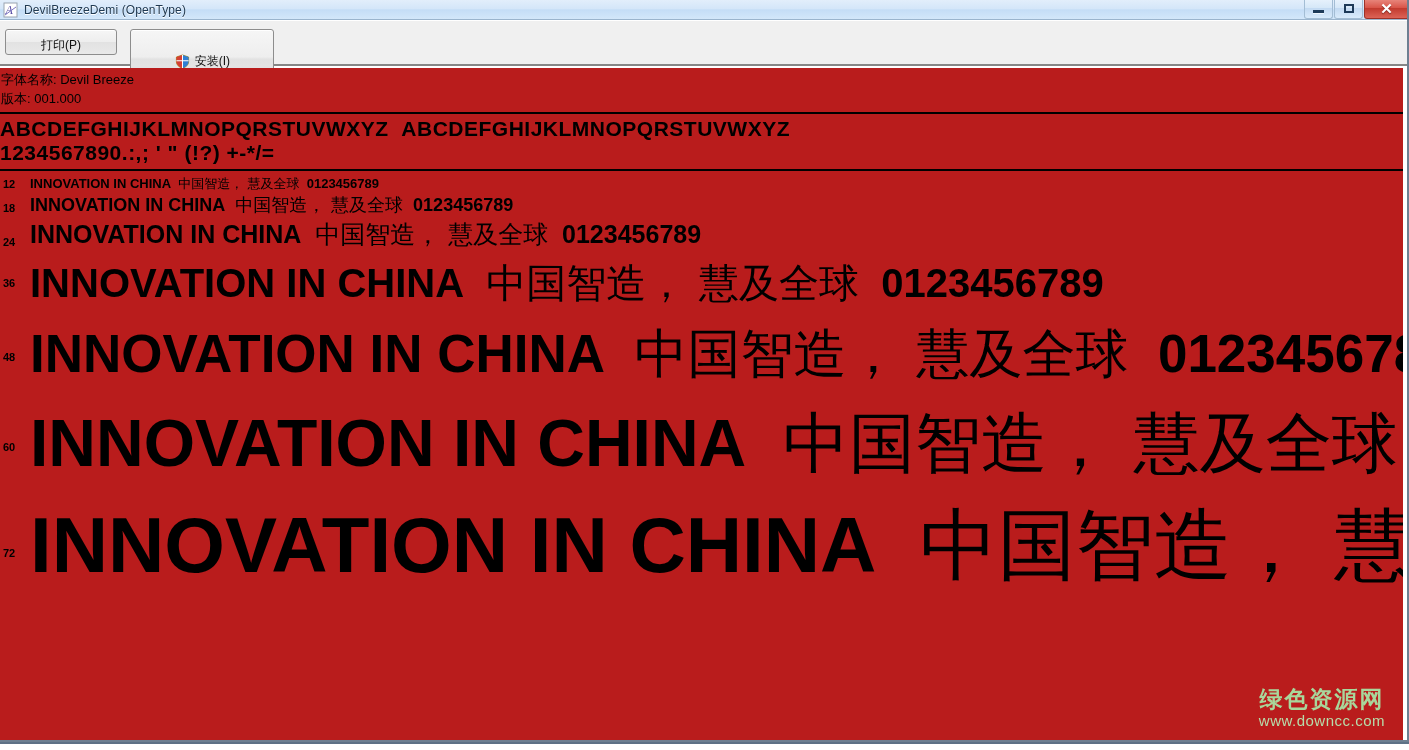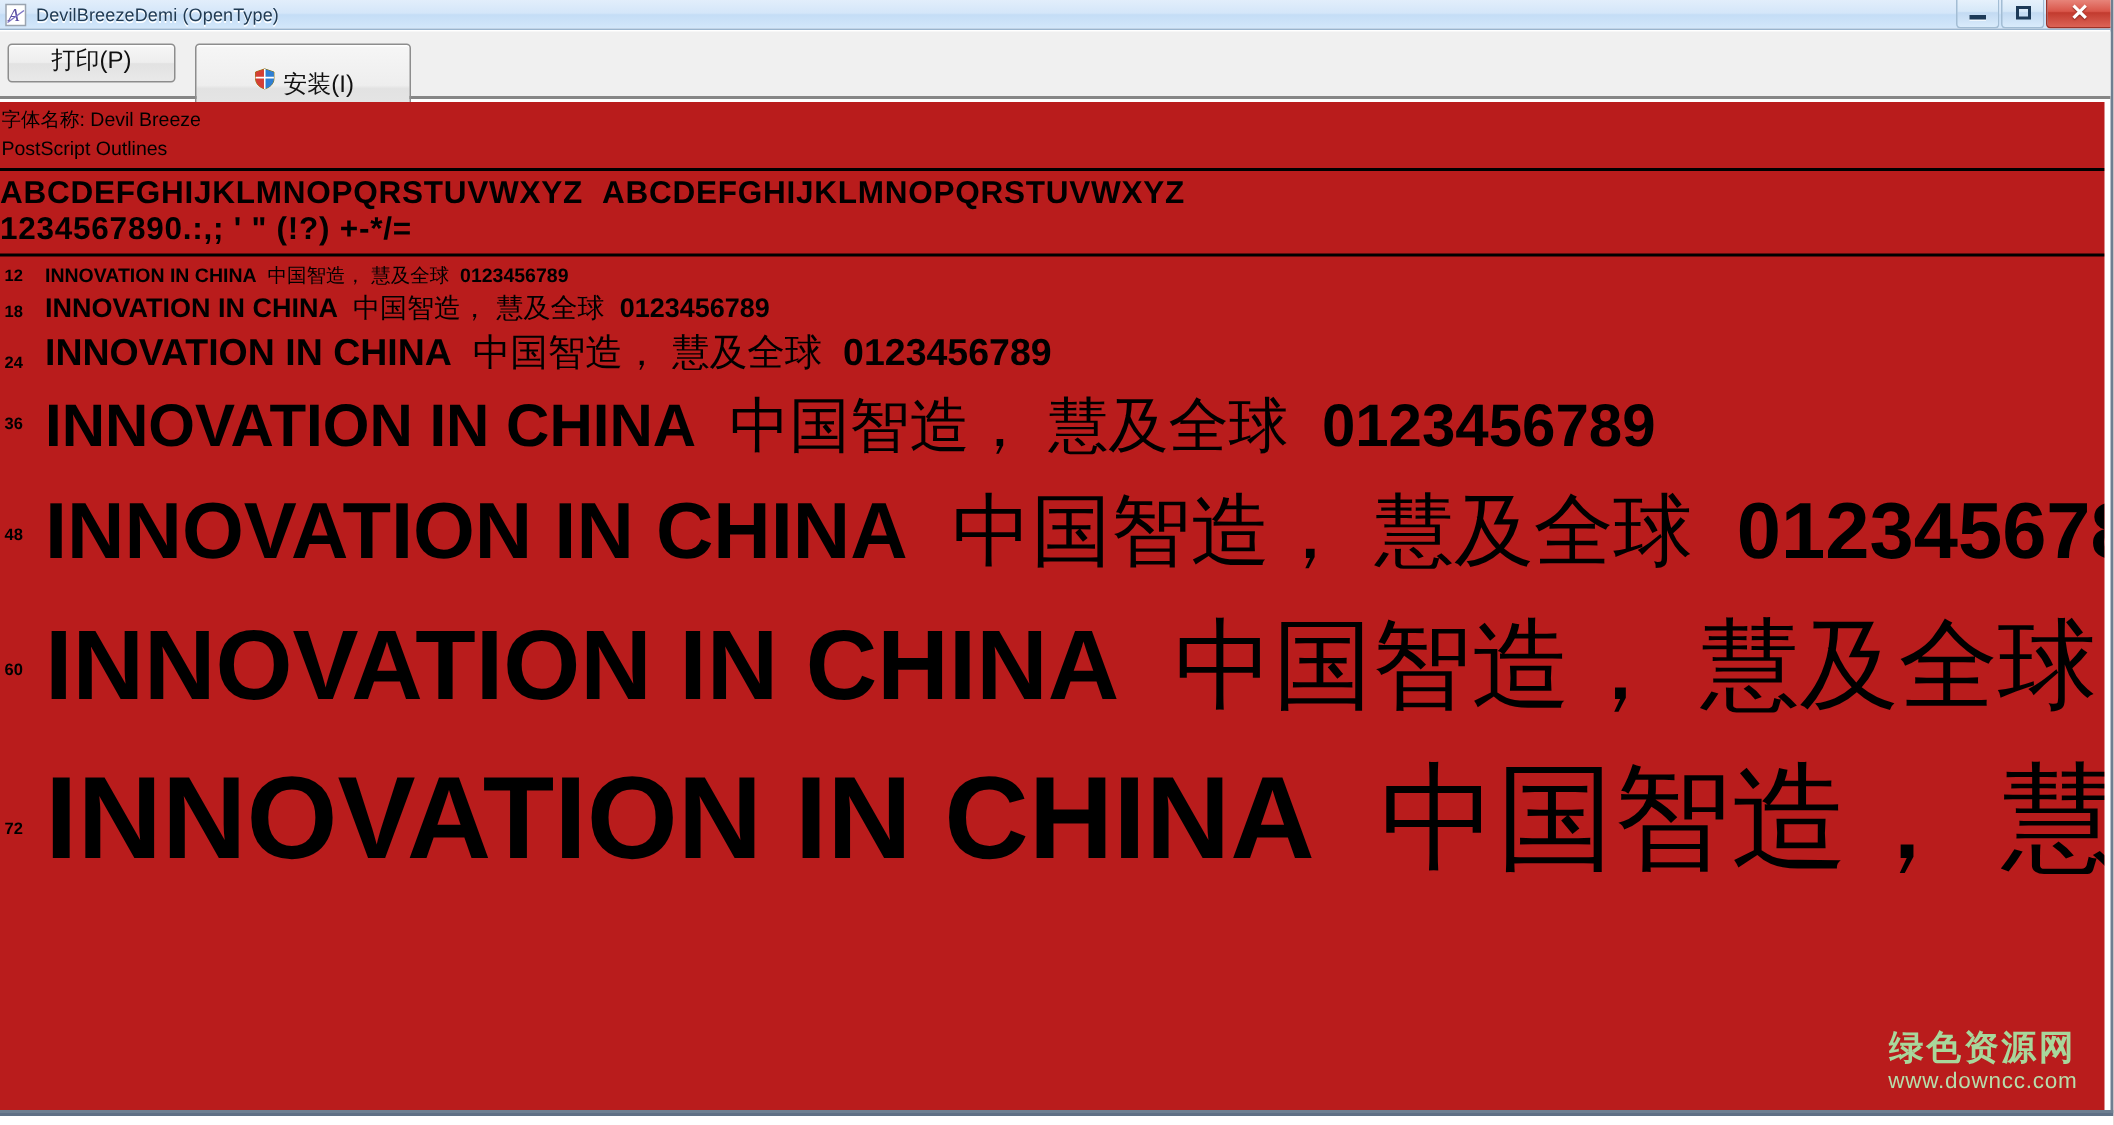--- a/index.html
+++ b/index.html
@@ -144,28 +144,28 @@
     width: 1409px;
     height: 45px;
     background: #f0f0f0;
     border-bottom: 2px solid #868686;
     box-sizing: border-box;
     padding-left: 5px;
     padding-top: 8px;
   }
   .tb-btn {
     display: inline-flex;
-    align-items: flex-start;
+    align-items: flex-end;
     justify-content: center;
     height: 24px;
     border: 1px solid #8d8d8d;
     border-radius: 3px;
     background: linear-gradient(to bottom, #f6f6f6 0%, #eeeeee 48%, #e2e2e2 52%, #e9e9e9 100%);
     box-shadow: inset 0 1px 0 #ffffff;
-    font-size: 16px;
+    font-size: 12px;
     color: #111111;
     padding: 0 14px;
     margin-right: 9px;
     cursor: default;
     vertical-align: top;
   }
   .tb-btn.print { width: 110px; padding: 0; }
   .tb-btn.install { width: 110px; padding: 16px; }
   .shield {
     width: 15px; height: 15px;
@@ -324,21 +324,21 @@
         </svg>
       </span>
       <span>安装(I)</span>
     </div>
   </div>
 
   <div id="content">
 
     <div style="padding-top:2px;">
       <div class="info-line">字体名称: Devil Breeze</div>
-      <div class="info-line">PostScript Outlines</div>
+      <div class="info-line">版本: 001.000</div>
     </div>
 
     <div class="rule" style="margin-top:4px;"></div>
 
     <div class="alpha-block">
       <div class="abc alpha-line1"><span>ABCDEFGHIJKLMNOPQRSTUVWXYZ</span>&nbsp;&nbsp;<span class="sc">ABCDEFGHIJKLMNOPQRSTUVWXYZ</span></div>
       <div class="abc alpha-line2">1234567890.:,; ' " (!?)  +-*/=</div>
     </div>
 
     <div class="rule" style="margin-top:4px;"></div>

